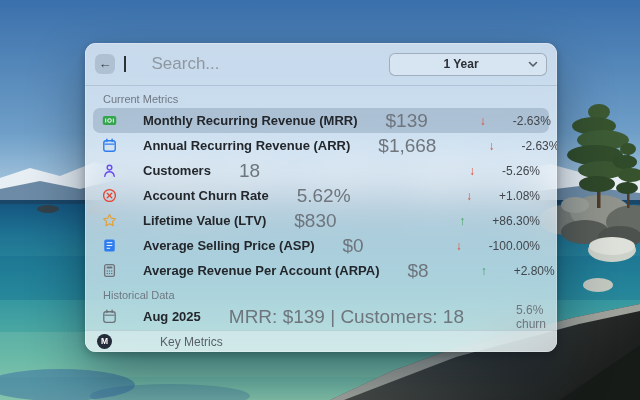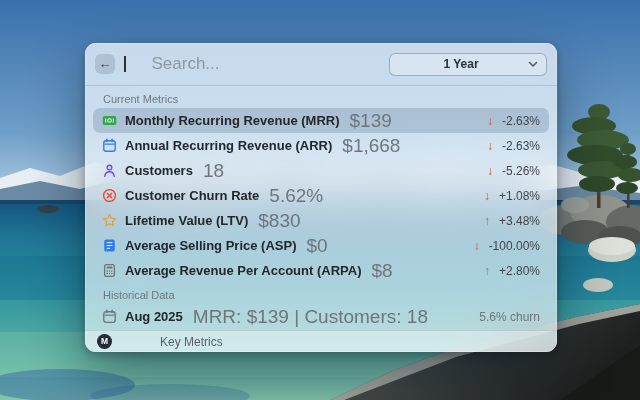--- a/index.html
+++ b/index.html
@@ -31,21 +31,21 @@
   .search-input::placeholder{color:#8f979f;opacity:1;}
   .dropdown{flex:0 0 auto;width:158px;height:23px;border:1px solid rgba(70,85,100,.38);
     border-radius:6px;background:rgba(255,255,255,.28);display:flex;align-items:center;
     padding:0 8px 0 10px;gap:6px;cursor:pointer;box-sizing:border-box;text-align:center;}
   .dropdown-value{flex:1;font-size:12px;font-weight:600;color:#2b3036;}
   .chev{display:flex;align-items:center;}
 
   .content{flex:1;padding:1px 8px 0;overflow:hidden;}
   .section-label{font-size:11px;font-weight:500;color:#707880;padding:6px 10px 3px;
     height:12px;line-height:12px;}
-  .row{height:25px;display:flex;align-items:center;gap:8px;padding:0 9px;
+  .row{height:25px;display:flex;align-items:center;gap:26px;padding:0 9px;
     border-radius:7px;cursor:pointer;}
   .row.selected{background:rgba(90,115,140,.27);}
   .row .icon{width:15px;height:15px;flex:0 0 15px;display:flex;}
   .row .icon svg{width:15px;height:15px;}
   .row .title{font-size:13px;font-weight:600;color:#23272c;white-space:nowrap;}
   .row .value{font-size:19px;color:#6e757d;white-space:nowrap;margin-left:2px;}
   .row .spacer{flex:1;}
   .row .trend{font-size:12px;font-weight:700;line-height:1;}
   .row .change{font-size:12px;font-weight:500;color:#42464c;margin-left:1px;}
   .row .accessory{font-size:12px;color:#6e757d;}
@@ -188,37 +188,37 @@
           <span class="change">-5.26%</span>
         </div>
         <div class="row">
           <span class="icon">
             <svg viewBox="0 0 16 16">
               <circle cx="8" cy="8" r="6.3" fill="none" stroke="#e8432c" stroke-width="1.4"></circle>
               <line x1="5.6" y1="5.6" x2="10.4" y2="10.4" stroke="#e8432c" stroke-width="1.4" stroke-linecap="round"></line>
               <line x1="10.4" y1="5.6" x2="5.6" y2="10.4" stroke="#e8432c" stroke-width="1.4" stroke-linecap="round"></line>
             </svg>
           </span>
-          <span class="title">Customer Churn Rate</span>
+          <span class="title">Account Churn Rate</span>
           <span class="value">5.62%</span>
           <span class="spacer"></span>
           <span class="trend" style="color: rgb(224, 74, 48);">↓</span>
           <span class="change">+1.08%</span>
         </div>
         <div class="row">
           <span class="icon">
             <svg viewBox="0 0 16 16">
               <path d="M8 1.6l1.95 3.95 4.35.63-3.15 3.07.74 4.34L8 11.5l-3.89 2.09.74-4.34L1.7 6.18l4.35-.63z" fill="none" stroke="#e2a23a" stroke-width="1.3" stroke-linejoin="round"></path>
             </svg>
           </span>
           <span class="title">Lifetime Value (LTV)</span>
           <span class="value">$830</span>
           <span class="spacer"></span>
           <span class="trend" style="color: rgb(61, 162, 91);">↑</span>
-          <span class="change">+3.48%</span>
+          <span class="change">+86.30%</span>
         </div>
         <div class="row">
           <span class="icon">
             <svg viewBox="0 0 16 16">
               <rect x="2.4" y="1.6" width="11.2" height="12.8" rx="2" fill="#2e7df0"></rect>
               <line x1="5" y1="5" x2="11" y2="5" stroke="#eaf2fe" stroke-width="1.1"></line>
               <line x1="5" y1="8" x2="11" y2="8" stroke="#eaf2fe" stroke-width="1.1"></line>
               <line x1="5" y1="11" x2="8.6" y2="11" stroke="#eaf2fe" stroke-width="1.1"></line>
             </svg>
           </span>

